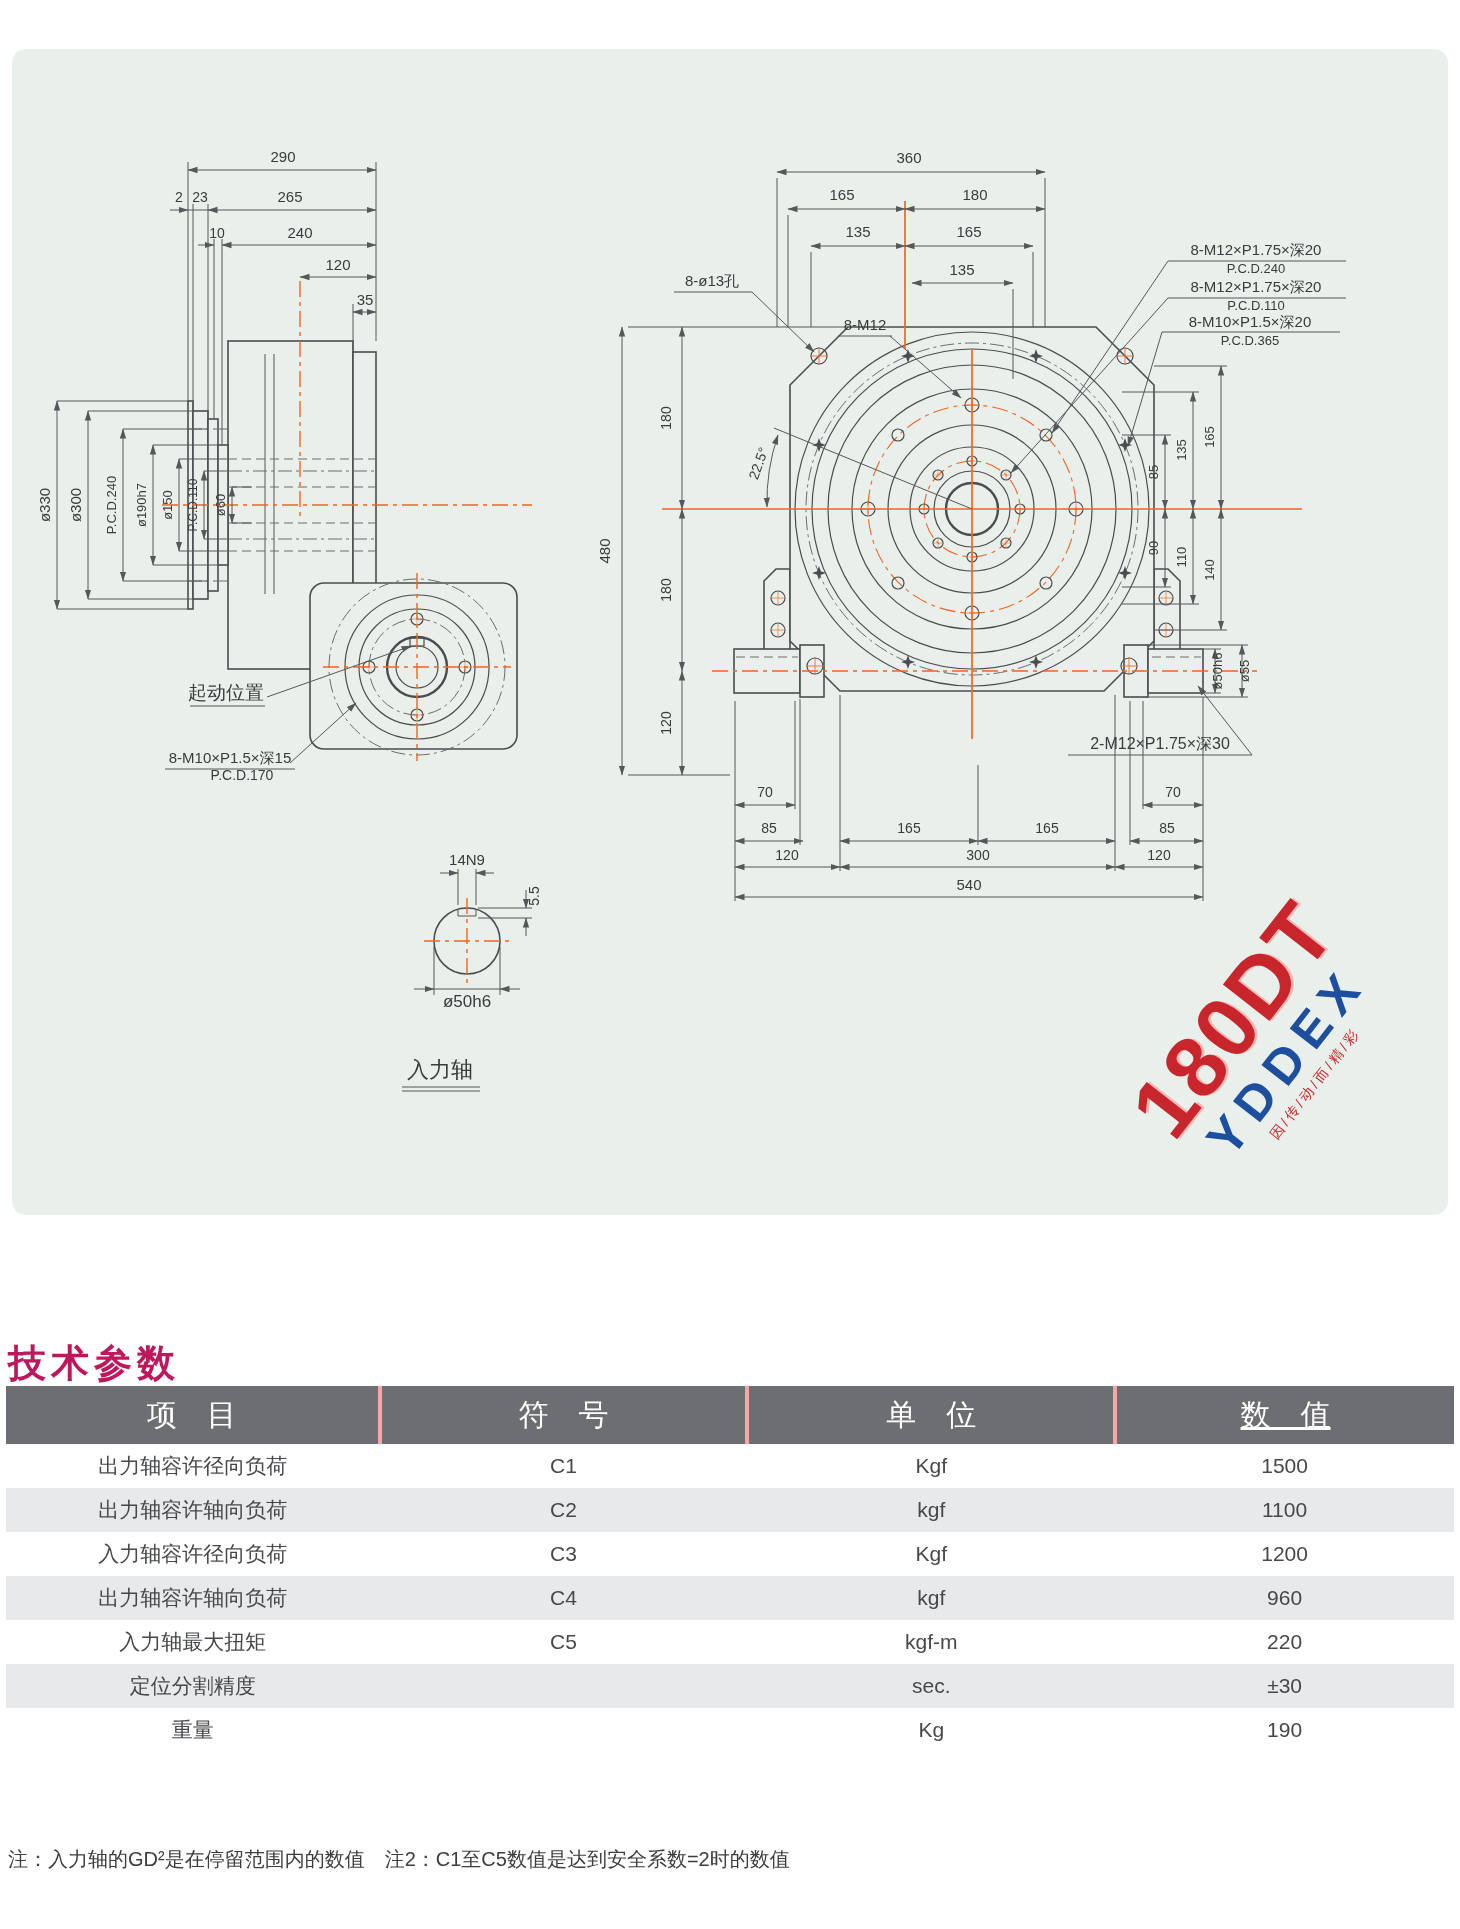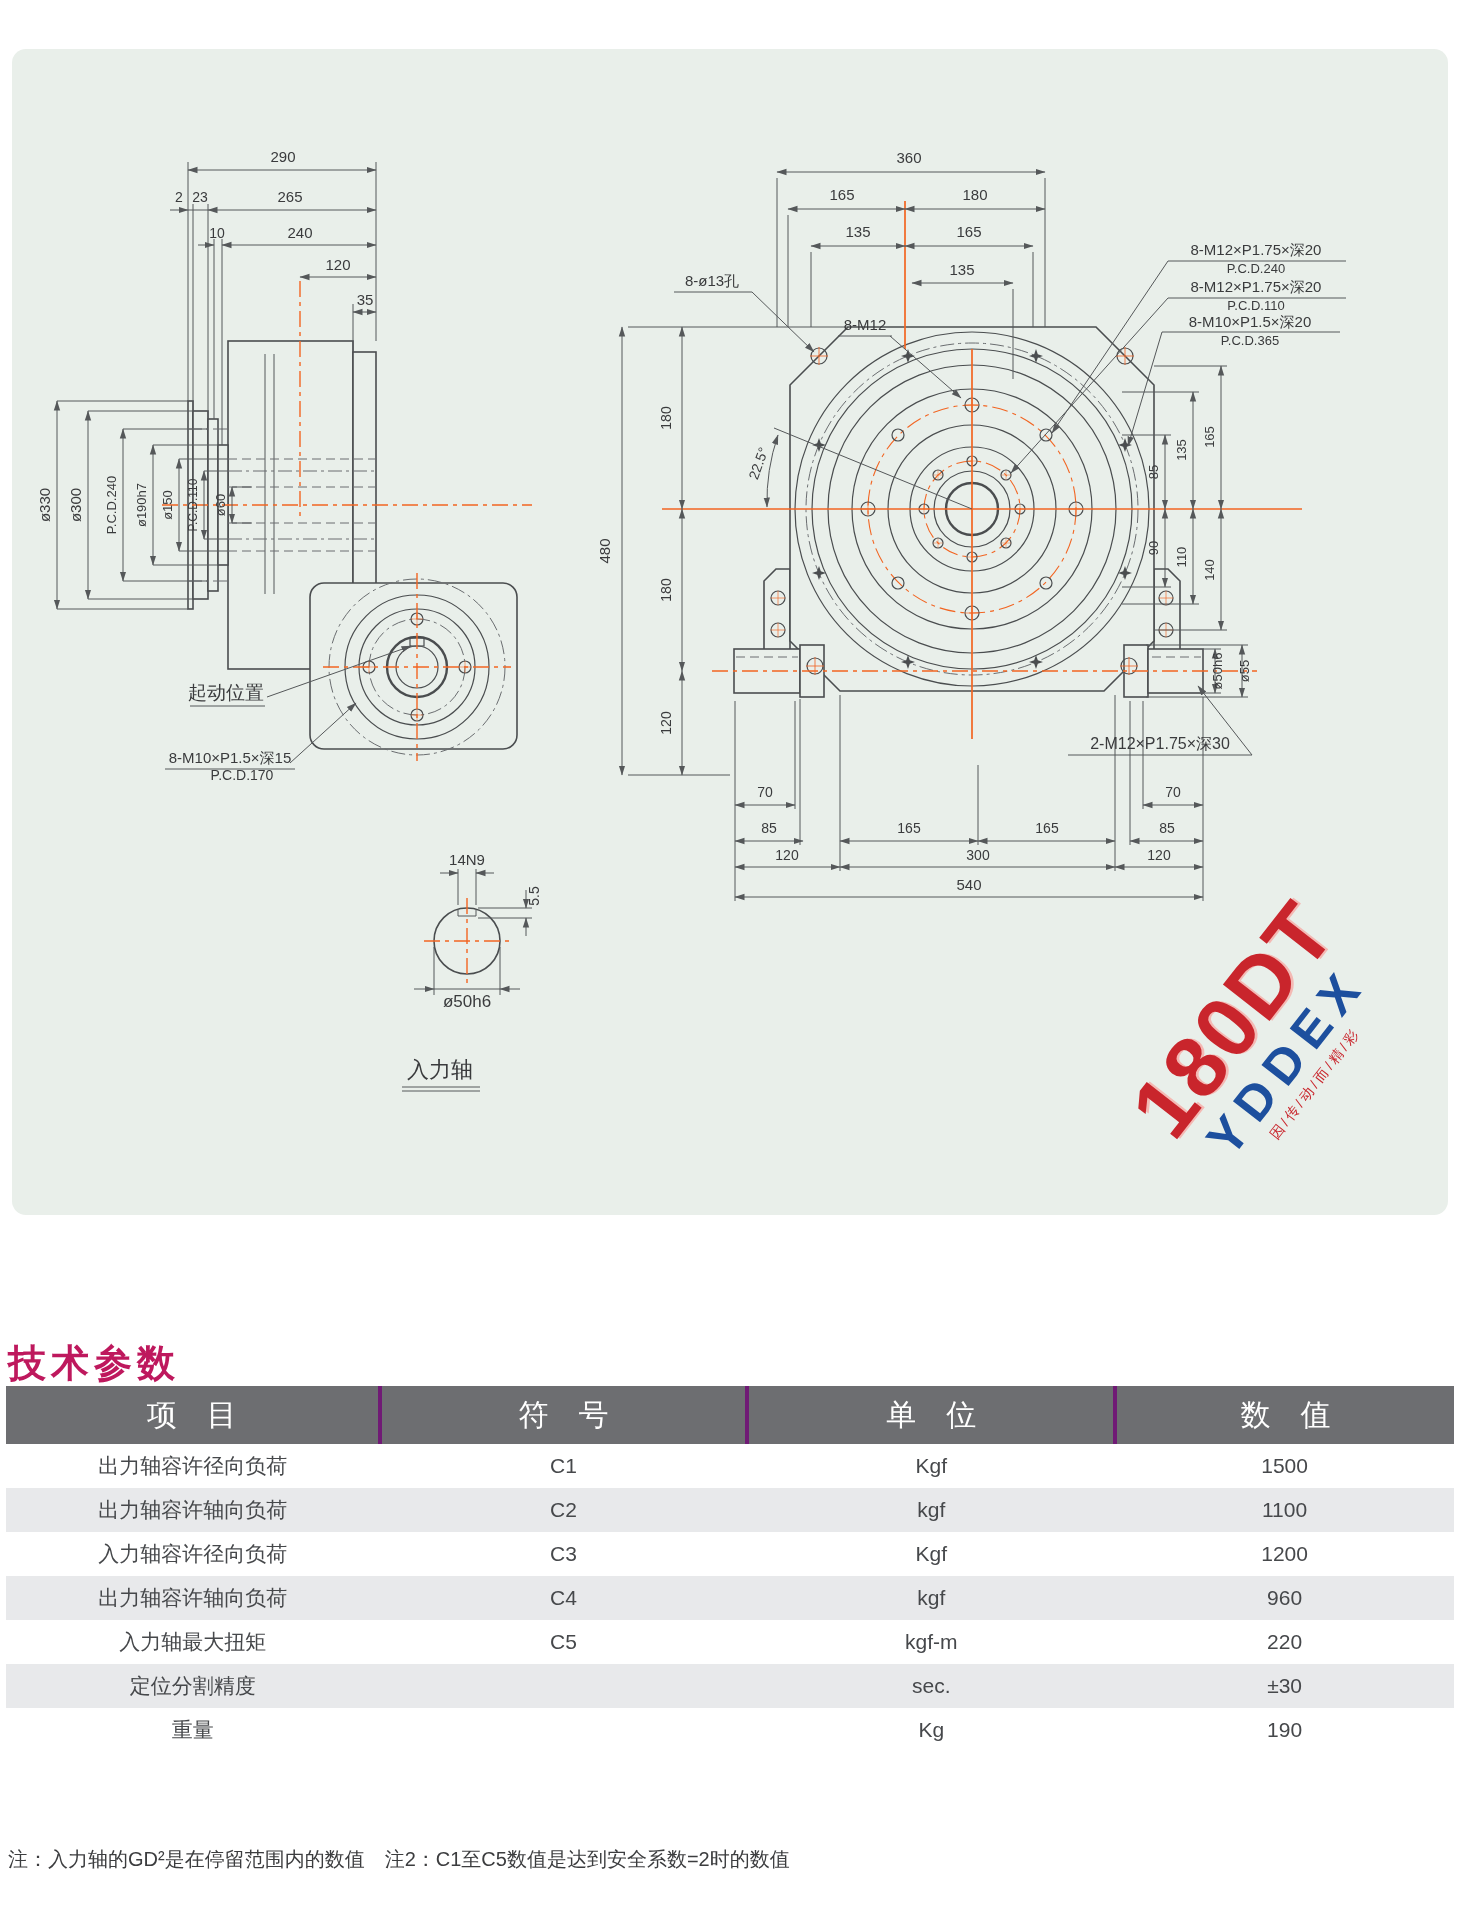--- a/index.html
+++ b/index.html
@@ -19,22 +19,22 @@
   .oc{stroke:#f26522;stroke-width:1.1;fill:none;}
   .dim{stroke:#55585a;stroke-width:1;fill:none;marker-start:url(#ar);marker-end:url(#ar);}
   .ldr{stroke:#55585a;stroke-width:1;fill:none;marker-end:url(#ar);}
   .logo{position:absolute;right:-14px;bottom:96px;width:400px;text-align:center;transform:rotate(-52deg);}
   .logo-model{font-size:86px;font-weight:800;color:#c9252c;letter-spacing:2px;line-height:0.95;text-shadow:2px 2px 0 #f4b9b4;}
   .logo-brand{font-size:50px;font-weight:800;color:#1d4f9e;letter-spacing:10px;line-height:1.05;}
   .logo-tagline{font-size:14px;color:#c9252c;letter-spacing:3px;margin-top:2px;}
   .section-title{position:absolute;left:8px;top:1306px;font-size:38px;font-weight:600;color:#be185d;letter-spacing:5px;}
   .spec{position:absolute;left:6px;top:1386px;width:1448px;border-collapse:collapse;table-layout:fixed;}
   .spec col.c1{width:25.8%}.spec col.c2{width:25.4%}.spec col.c3{width:25.4%}.spec col.c4{width:23.4%}
-  .spec thead th{background:#6d6e71;color:#ffffff;font-size:30px;font-weight:500;height:56px;border-right:4px solid #701a75;}
-  .spec thead th:last-child{border-right:none;}
+  .spec thead th{background:#6d6e71;color:#ffffff;font-size:30px;font-weight:500;height:56px;border-right:4px solid #fca5a5;}
+  .spec thead th:last-child{border-right:none;text-decoration:underline;}
   .spec tbody td{height:42px;text-align:center;font-size:21px;color:#46484b;font-weight:400;}
   .spec tbody tr:nth-child(even){background:#e8e9eb;}
   .spec tbody tr:nth-child(odd){background:#ffffff;}
   .note{position:absolute;left:8px;top:1846px;font-size:20px;color:#3c3d3f;}
 </style>
 </head>
 <body>
 
 <div class="panel">
   <svg width="1436" height="1166" viewBox="0 0 1436 1166">

